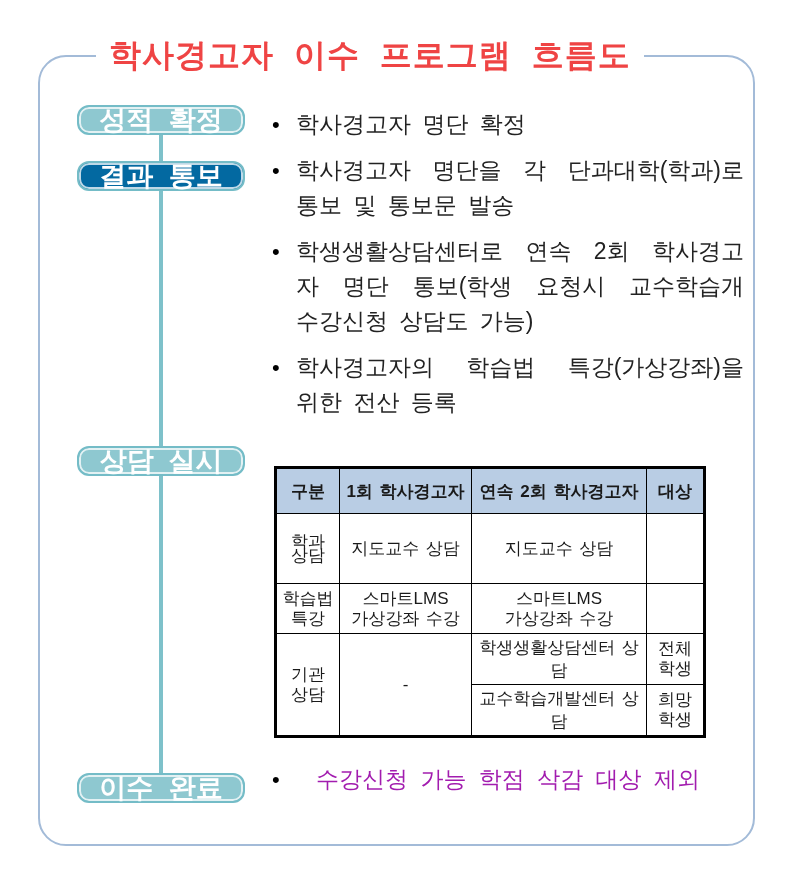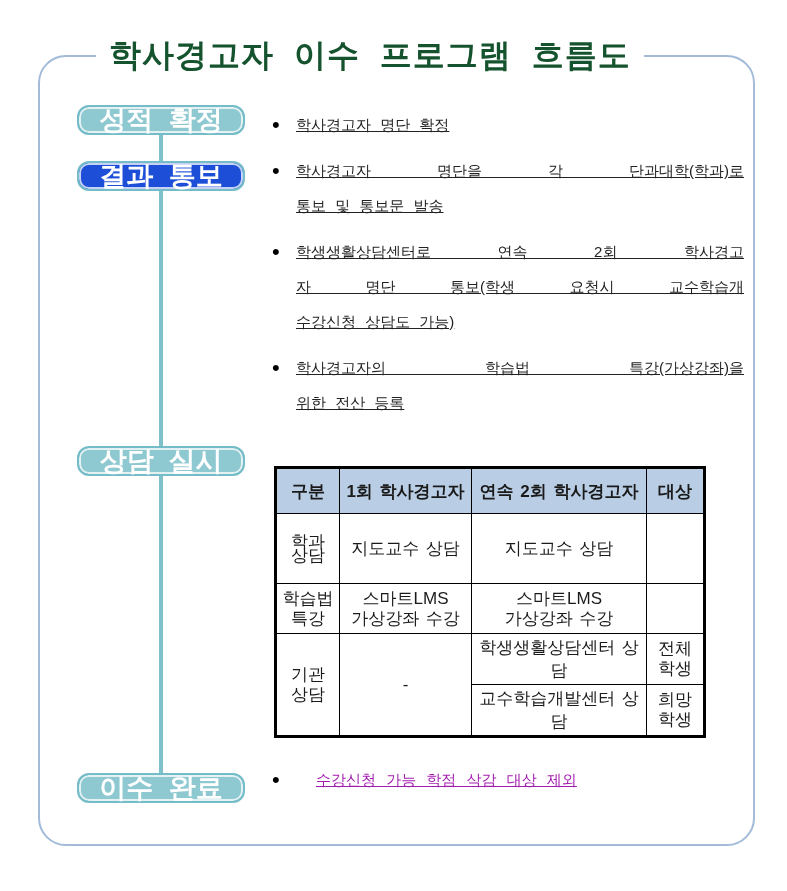--- a/index.html
+++ b/index.html
@@ -24,21 +24,21 @@
   }
 
   
   .title {
     position: absolute;
     left: 96px; top: 32px;
     background: #ffffff;
     padding: 0 13px;
     font-size: 32px;
     font-weight: 700;
-    color: #14532d;
+    color: #ef4444;
     letter-spacing: 1px;
     word-spacing: 10px;
     line-height: 46px;
     white-space: nowrap;
   }
 
   
   .connector {
     position: absolute;
     left: 159px; top: 126px;
@@ -78,25 +78,24 @@
   .bullet { display: flex; margin-bottom: 11px; }
   .dot {
     width: 24px;
     flex: 0 0 24px;
     font-size: 22px;
     line-height: 35px;
     color: #000000;
   }
   .btext { flex: 1; }
   .line {
-    font-size: 15px;
+    font-size: 23px;
     line-height: 35px;
     color: #222222;
     word-spacing: 5px;
-    text-decoration: underline;
   }
   .line.justify {
     text-align: justify;
     text-align-last: justify;
   }
 
   
   .completion-bullet {
     position: absolute;
     left: 272px; top: 762px;
@@ -141,21 +140,21 @@
 
   <div class="frame" style="border-color: rgb(163, 187, 216);"></div>
 
   <div class="title">학사경고자 이수 프로그램 흐름도</div>
 
   <div class="connector" style="background: rgb(126, 193, 202);"></div>
 
   <div class="step step-1" style="background: rgb(142, 200, 208); border-color: rgb(116, 188, 199);">
     <span>성적 확정</span>
   </div>
-  <div class="step step-2" style="background: #1d4ed8; border-color: rgb(116, 188, 199);">
+  <div class="step step-2" style="background: #0369a1; border-color: rgb(116, 188, 199);">
     <span>결과 통보</span>
   </div>
   <div class="step step-3" style="background: rgb(142, 200, 208); border-color: rgb(116, 188, 199); font-family: Liberation Serif, serif;">
     <span>상담 실시</span>
   </div>
   <div class="step step-4" style="background: rgb(142, 200, 208); border-color: rgb(116, 188, 199);">
     <span>이수 완료</span>
   </div>
 
   <div class="bullet-list">

